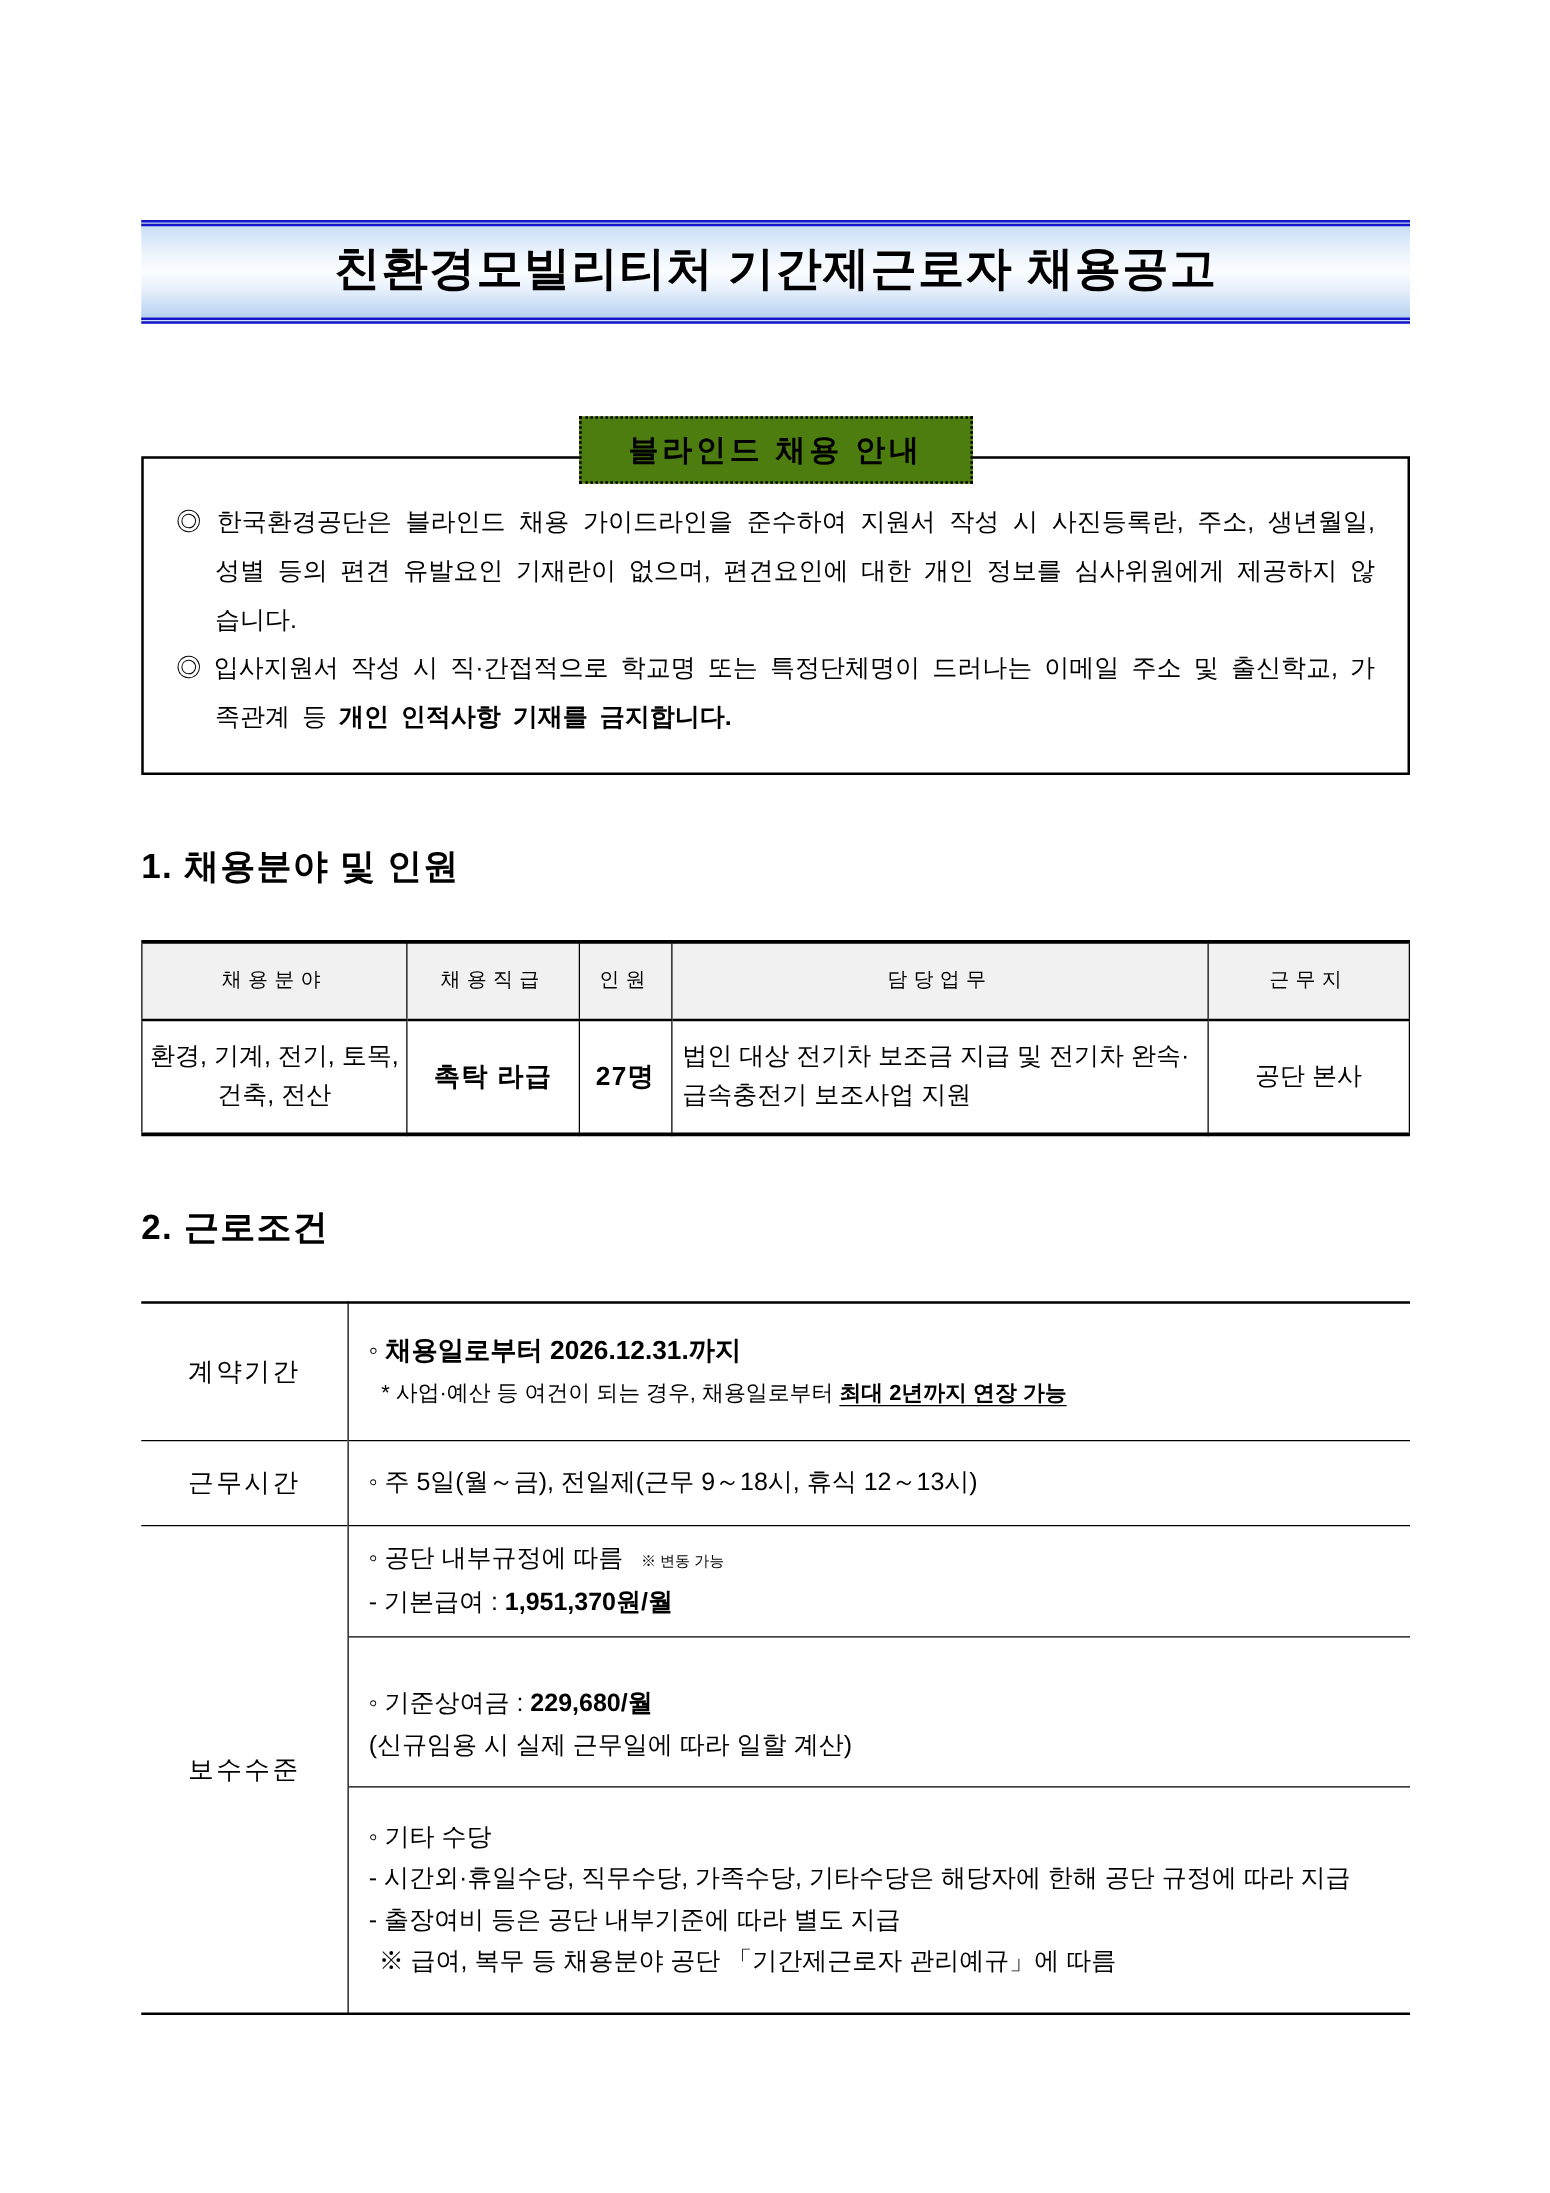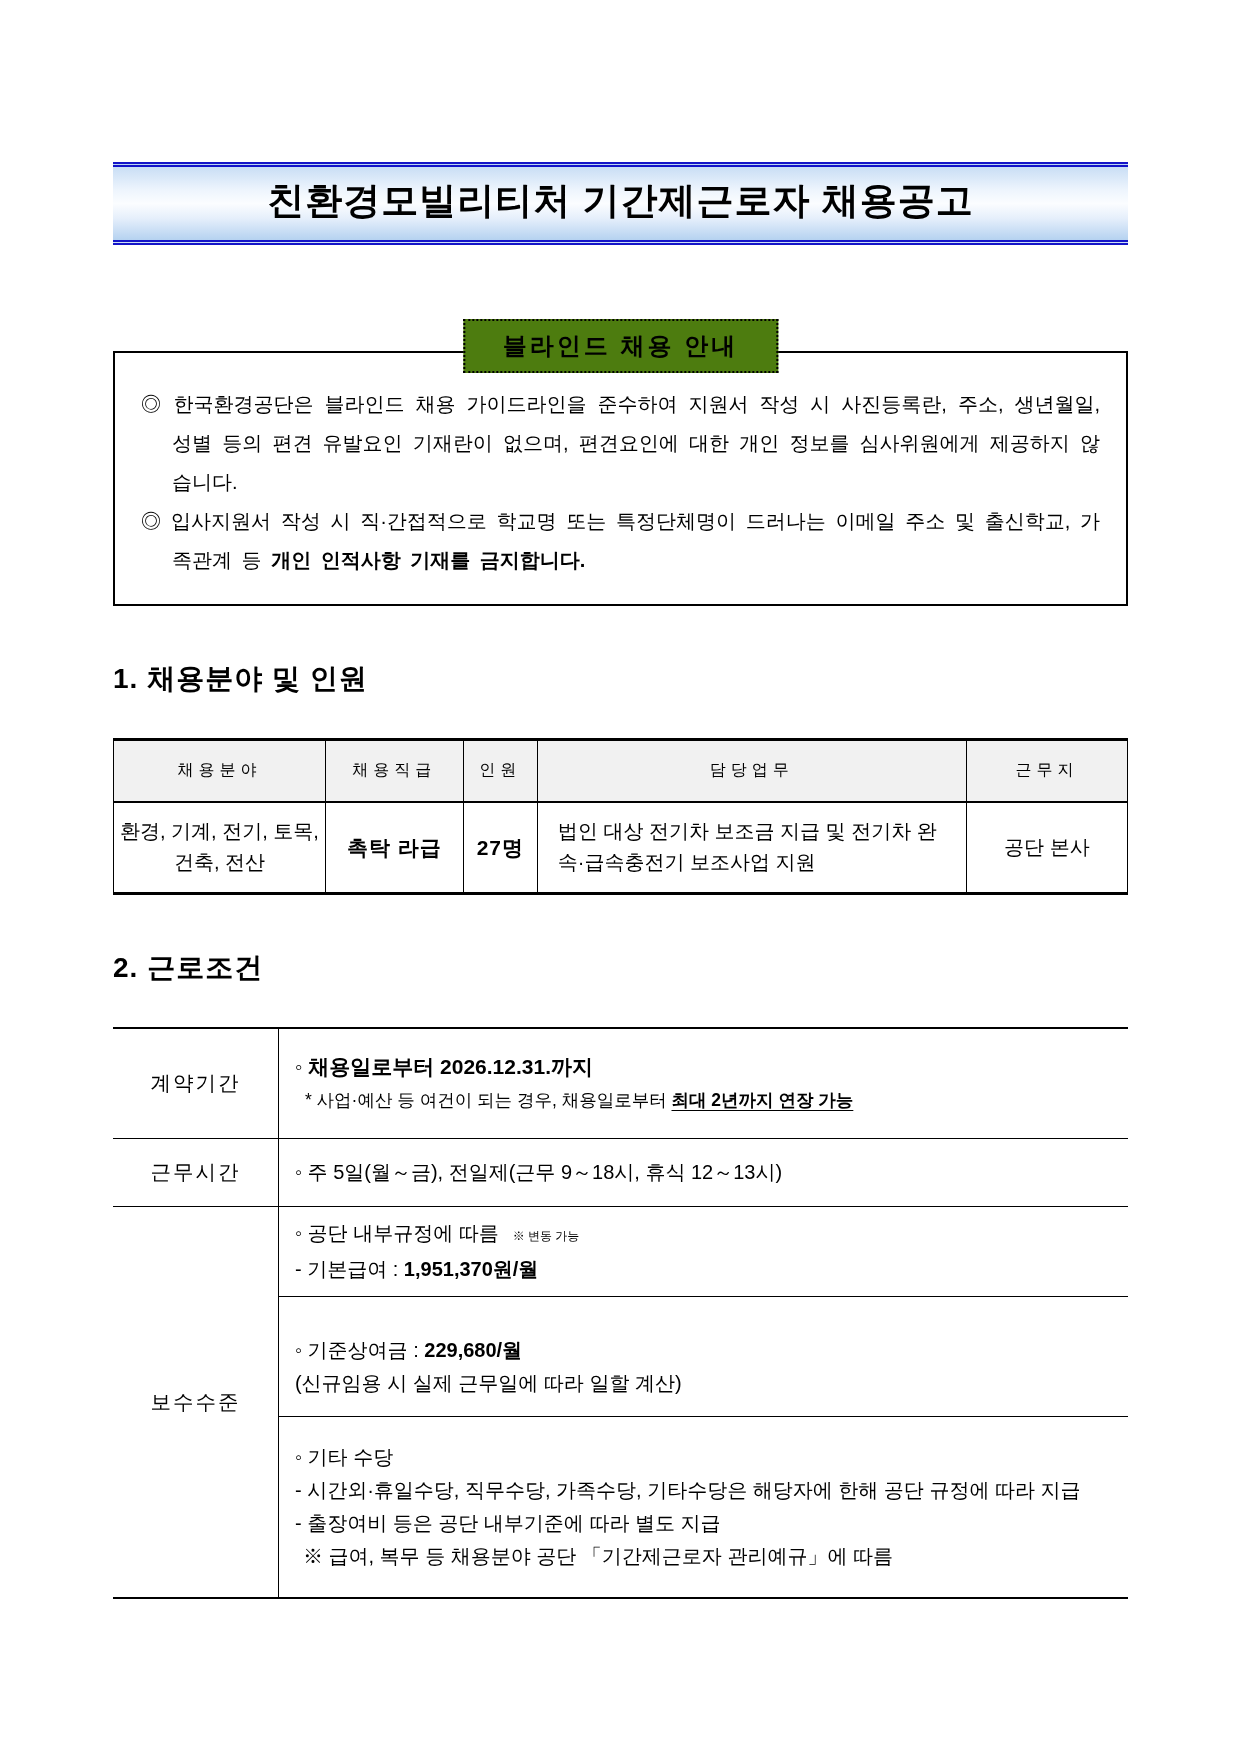--- a/index.html
+++ b/index.html
@@ -4,21 +4,21 @@
 <style>
   * { box-sizing: border-box; }
   html, body { margin: 0; padding: 0; }
   body {
     width: 1240px;
     min-height: 1754px;
     background: #ffffff;
     color: #000000;
     font-family: "Liberation Sans", sans-serif;
   }
-  .page { margin: 2px 112px 0 113px; padding-top: 160px; }
+  .page { margin: 16px 112px 0 113px; padding-top: 160px; }
 
   
   .banner {
     border-top: 5px double #1414c8;
     border-bottom: 5px double #1414c8;
     background: linear-gradient(180deg, #c9def5 0%, #eef5fd 32%, #fbfdff 50%, #e6effb 70%, #b5d2f0 100%);
     text-align: center;
     padding: 9px 0 14px;
   }
   .banner h1 {
@@ -86,21 +86,21 @@
   }
   .t1 tbody td {
     height: 92px;
     font-size: 20px;
     text-align: center;
     vertical-align: middle;
     line-height: 31px;
   }
   .t1 td.cell-field { padding: 0 6px; }
   .t1 td.cell-grade, .t1 td.cell-count { font-weight: 700; font-size: 21px; letter-spacing: 1px; }
-  .t1 td.cell-duty { text-align: left; padding: 0 20px; }
+  .t1 td.cell-duty { text-align: left; padding: 0 8px; }
 
   
   table.t2 {
     width: 100%;
     margin-top: 40px;
     border-collapse: collapse;
     border-top: 2.5px solid #000;
     border-bottom: 2.5px solid #000;
     font-size: 20px;
   }

